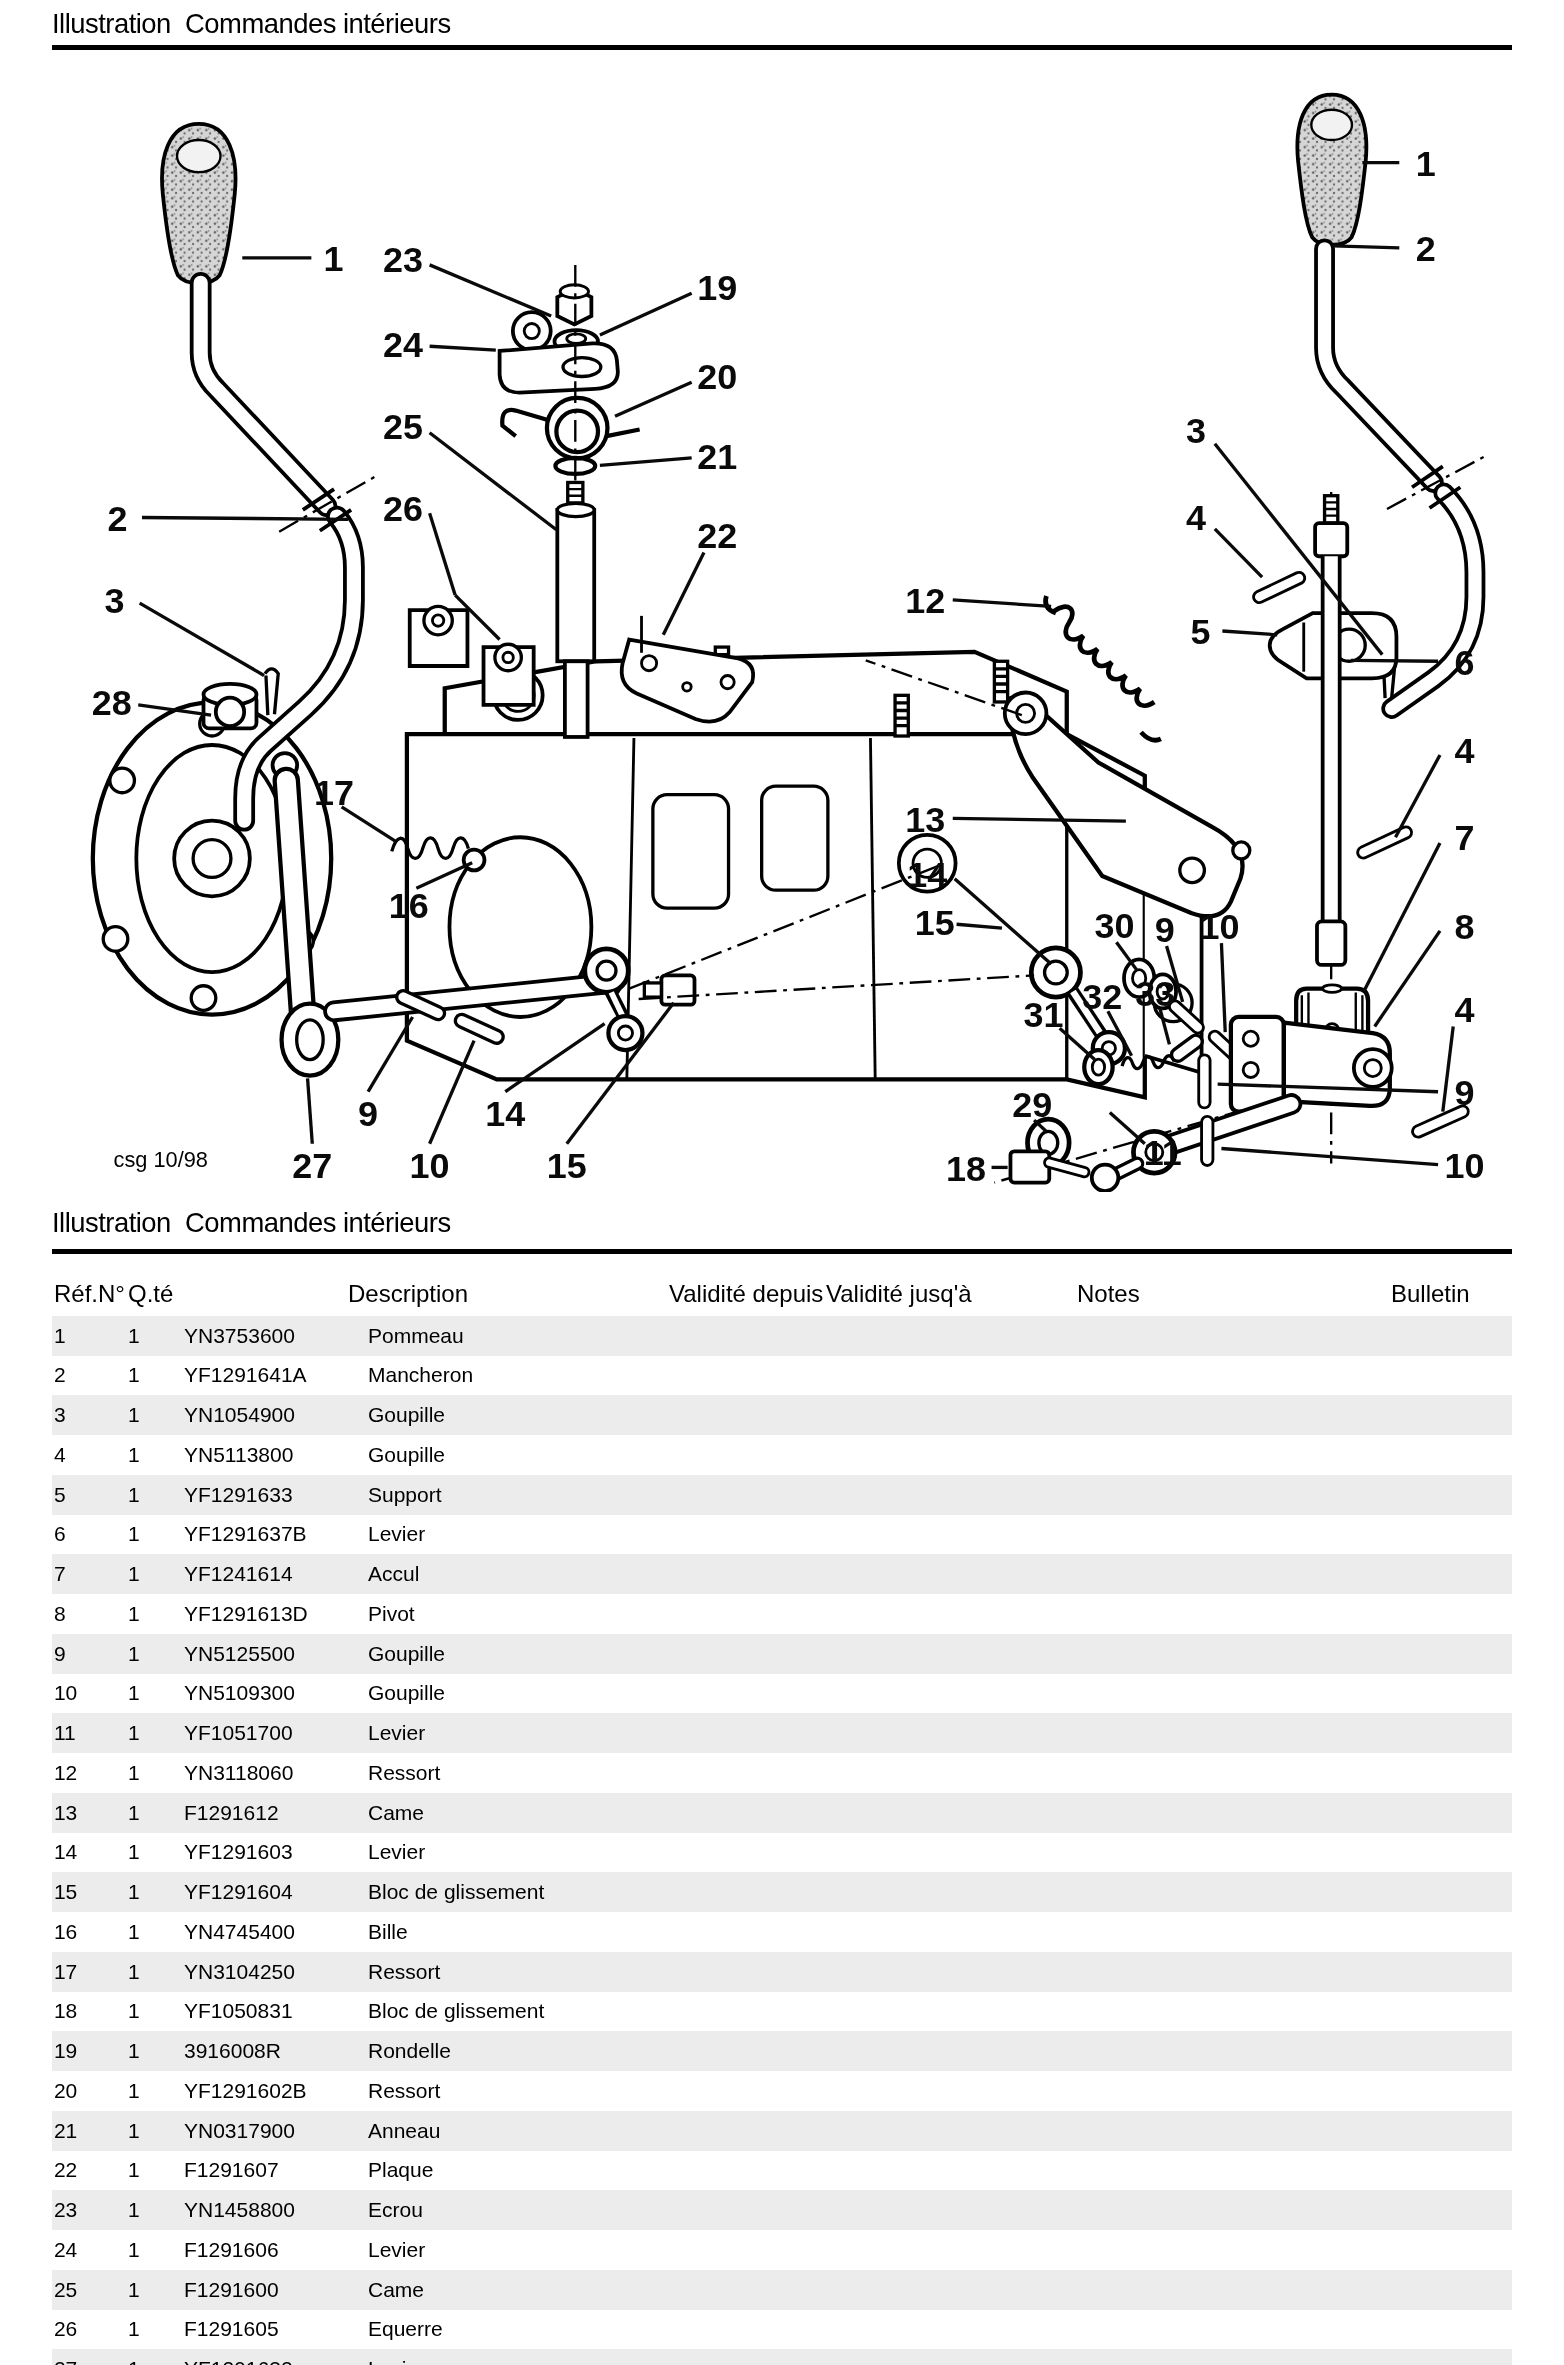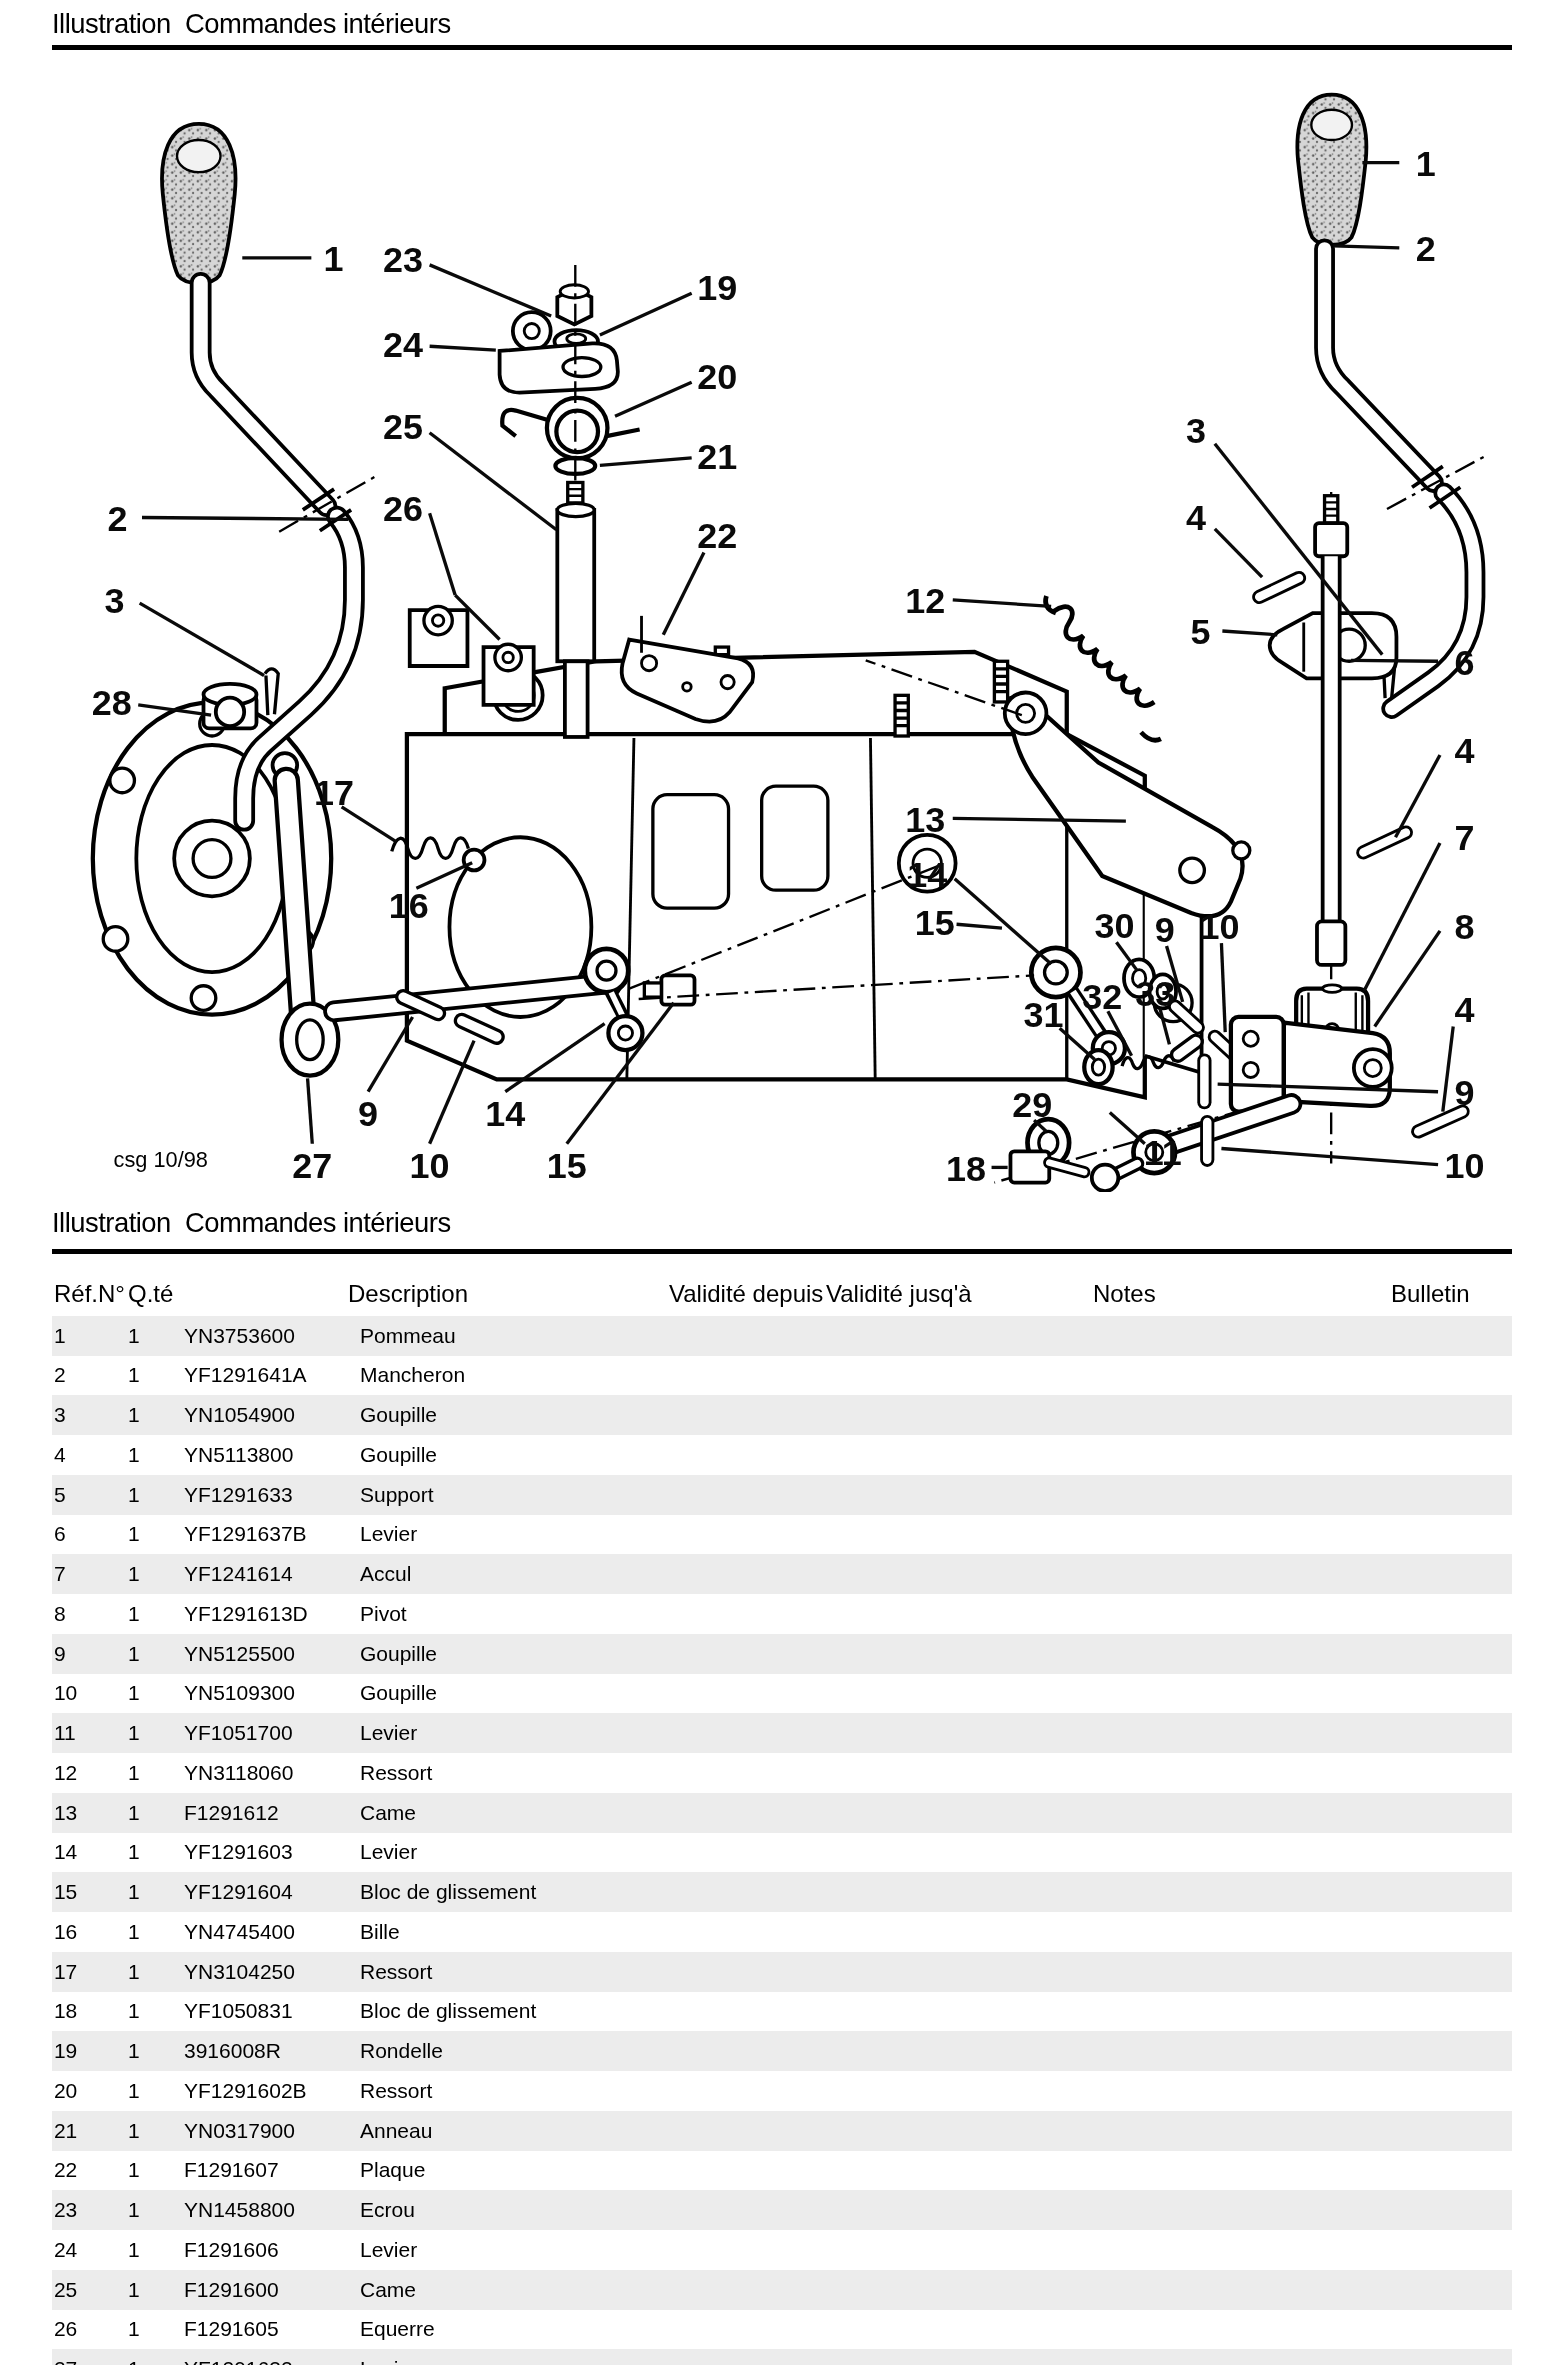--- a/index.html
+++ b/index.html
@@ -12,26 +12,26 @@
   #rule-top{top:45px;}
   #rule-table{top:1249px;}
   #diagram-svg{position:absolute;top:0;left:0;}
   .callout-text{font-family:"Liberation Sans","DejaVu Sans",sans-serif;font-weight:700;font-size:76px;fill:#0a0a0a;}
   .leader{stroke:#0a0a0a;stroke-width:7;}
   .credit{font-family:"Liberation Sans","DejaVu Sans",sans-serif;font-size:46px;fill:#000;font-weight:400;}
   
   #table-header{position:absolute;top:1280px;left:0;width:1564px;height:27.4px;font-size:24px;}
   .th{position:absolute;top:0;white-space:nowrap;}
   .th0{left:54px;}  .th1{left:128px;}  .th2{left:184px;margin-top:32px;}  .th3{left:348px;}
-  .th4{left:669px;} .th5{left:826px;} .th6{left:1077px;margin-left:16px;} .th7{left:1371px;margin-left:20px;}
+  .th4{left:669px;} .th5{left:826px;} .th6{left:1077px;} .th7{left:1371px;margin-left:20px;}
   #table-rows{position:absolute;top:0;left:52px;width:1460px;}
   .row{position:absolute;left:0;width:1460px;height:40px;font-size:21px;line-height:40px;}
   .row.shaded{background:#ececec;}
   .cell{position:absolute;top:0;white-space:nowrap;}
-  .c-ref{left:1.9px;}  .c-qty{left:76px;}  .c-code{left:132px;text-align:center;}  .c-desc{left:308px;}
+  .c-ref{left:1.9px;}  .c-qty{left:76px;}  .c-code{left:132px;text-align:center;}  .c-desc{left:316px;}
   svg *{vector-effect:none;}
 </style>
 </head>
 <body>
 
 <div class="abs title" id="title-top">Illustration  Commandes intérieurs</div>
 <div class="abs rule" id="rule-top"></div>
 
 <svg id="diagram-svg" width="1564" height="1192" viewBox="0 0 3306 2520">
   <defs>

